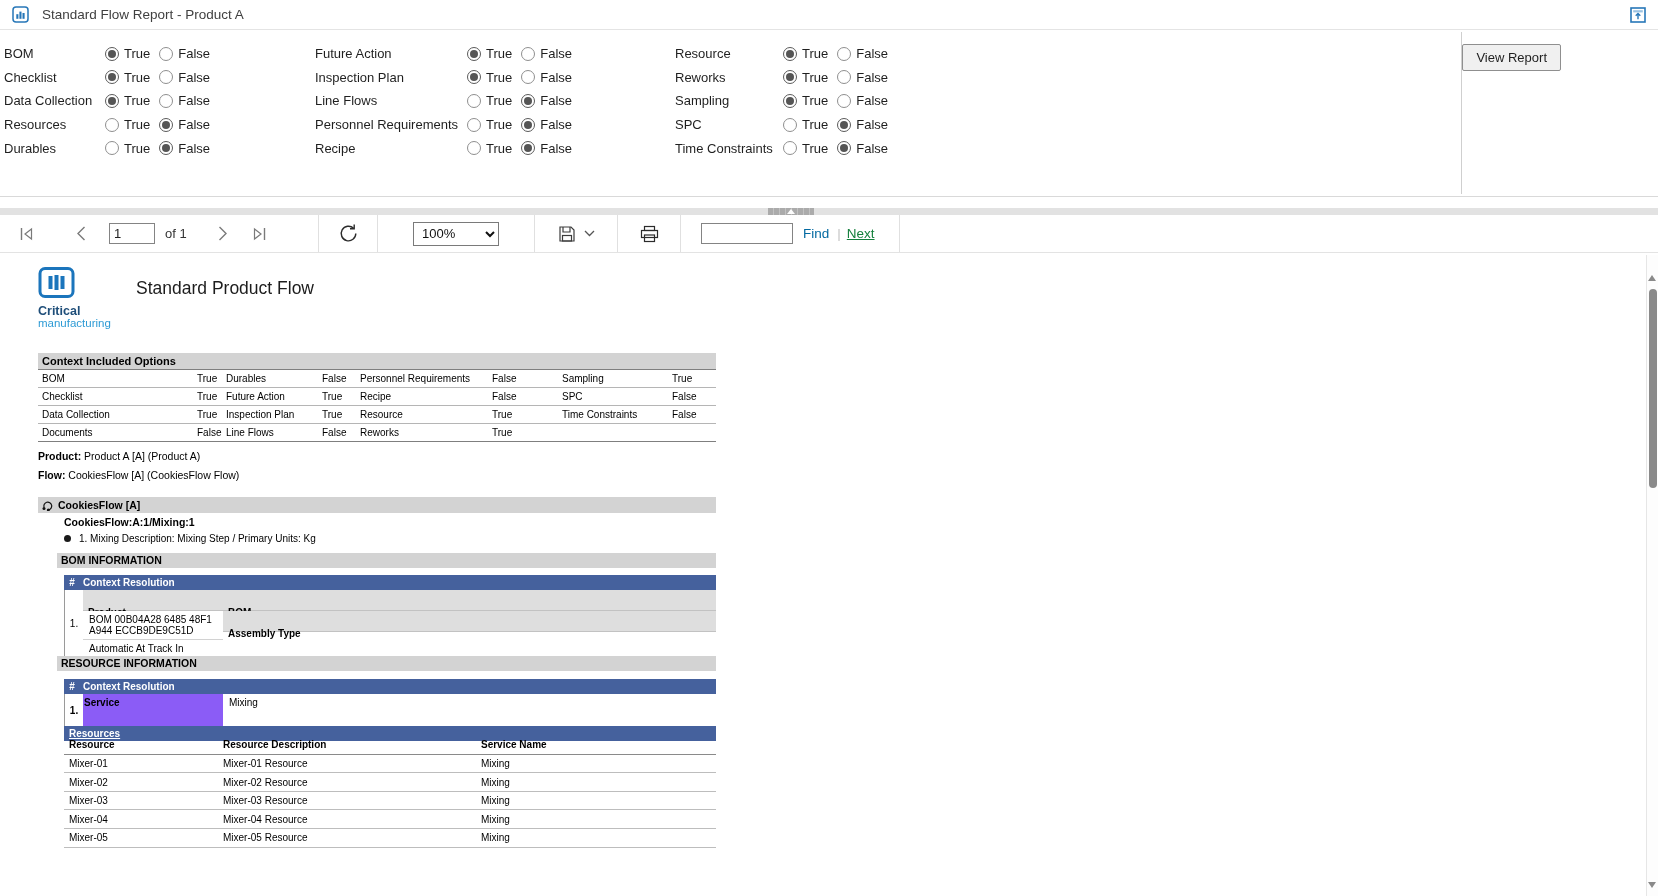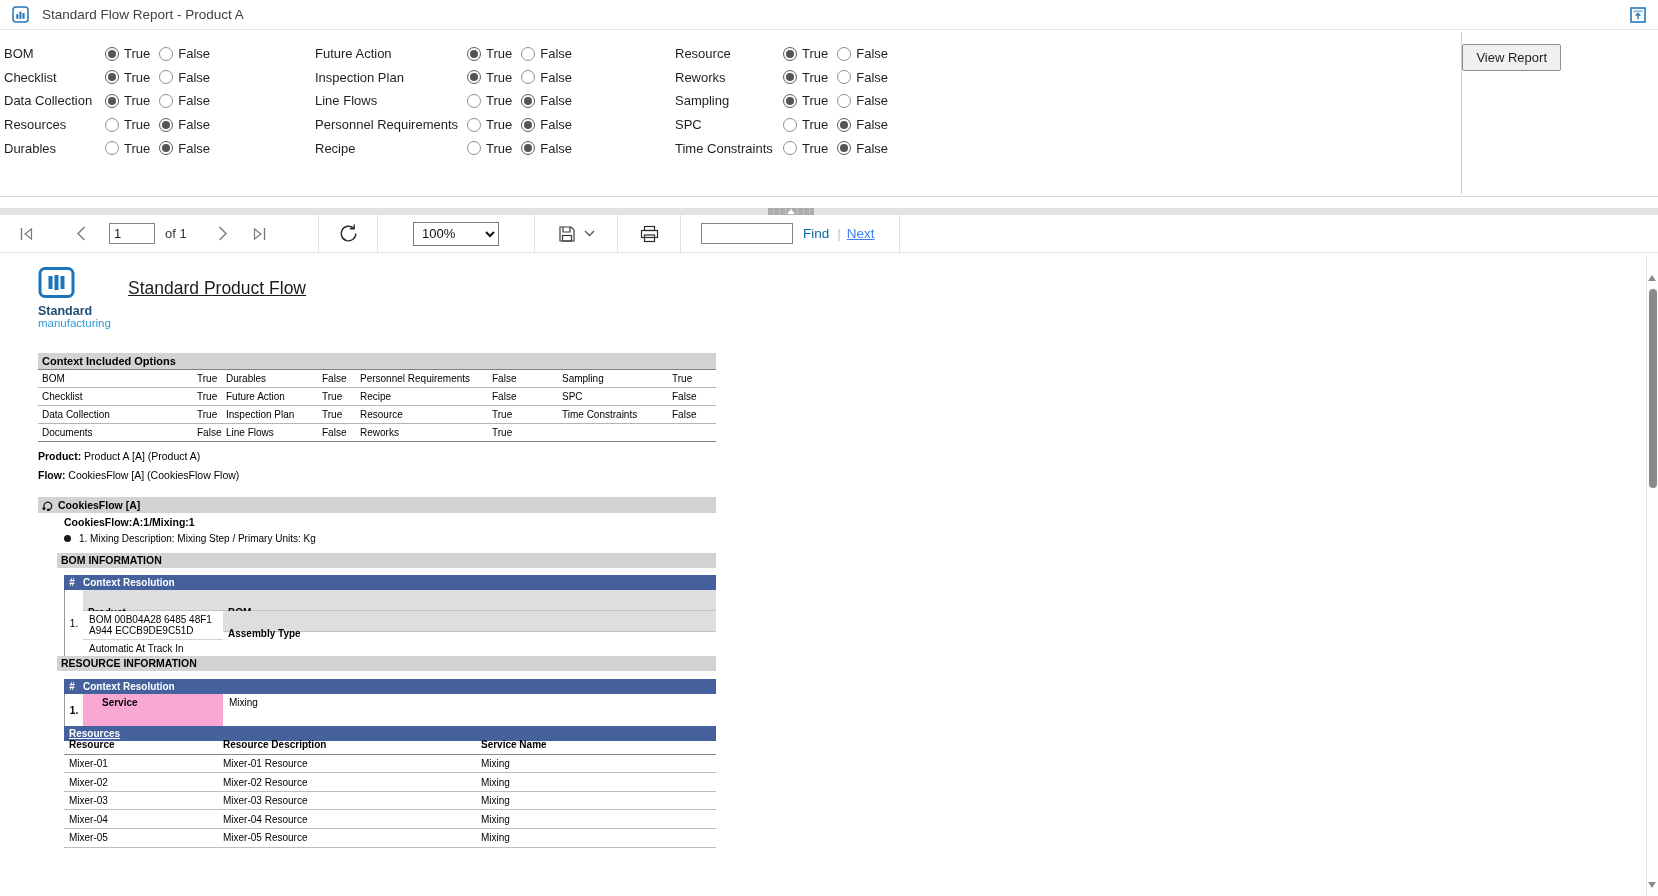--- a/index.html
+++ b/index.html
@@ -57,29 +57,29 @@
     padding:0 4px; color:#222; font-family:"Liberation Sans",sans-serif; }
   .of-label { font-size:13px; color:#333; margin:0 8px 0 10px; }
   .nav-next { margin:0 22px 0 22px; }
   .zoom-select { width:86px; height:24px; border:1px solid #7a7a7a; font-size:13px; color:#111;
     background:#fff; font-family:"Liberation Sans",sans-serif; padding-left:4px; }
   .save-chevron { margin-left:8px; }
   .find-input { width:92px; height:21px; border:1px solid #848484; font-size:12px;
     font-family:"Liberation Sans",sans-serif; }
   .find-link { font-size:13.5px; color:#0369a1; margin-left:10px; cursor:pointer; }
   .find-divider { font-size:13.5px; color:#c4c4c4; margin-left:8px; }
-  .next-link { font-size:13.5px; color:#3b82f6; margin-left:6px; cursor:pointer;text-decoration:underline; }
+  .next-link { font-size:13.5px; color:#15803d; margin-left:6px; cursor:pointer;text-decoration:underline; }
 
   
   .page { position:absolute; top:254px; left:0; right:12px; bottom:0; background:#fff; overflow:hidden; }
   .abs { position:absolute; }
   .logo-block { left:38px; top:13px; width:86px; }
   .logo-line1 { font-size:12.5px; font-weight:bold; color:#1F4E79; margin-top:2px; line-height:12px; }
   .logo-line2 { font-size:11.5px; color:#2E9BD5; line-height:12px; }
-  .report-title { left:128px; top:24px; font-size:17.5px; color:#1c1c1c;text-decoration:underline; }
+  .report-title { left:136px; top:24px; font-size:17.5px; color:#1c1c1c; }
 
   .rpt { font-size:10px; color:#000; }
   .ctx-table { left:38px; top:99px; width:678px; }
   .ctx-header { background:#d3d3d3; font-weight:bold; font-size:11px; padding:2px 4px;
     border-bottom:1px solid #7f7f7f; }
   .ctx-row { display:grid; grid-template-columns:155px 29px 96px 38px 132px 70px 110px 1fr;
     border-bottom:1px solid #b5b5b5; }
   .ctx-row:last-child { border-bottom:1px solid #7f7f7f; }
   .ctx-cell { padding:3px 4px 3px 4px; font-size:10px; }
 
@@ -105,21 +105,21 @@
   .kv-num { grid-row:1/4; display:flex; align-items:center; justify-content:center;
     font-size:10px; border-bottom:1px solid #9a9a9a; background:#fff; }
   .kv-label { background:#dedede; font-weight:bold; font-size:10px; padding:17px 0 3px 5px;
     border-bottom:1px solid #c2c2c2; height:16px; }
   .kv-value { background:#fff; font-size:10px; padding:3px 0 3px 6px; border-bottom:1px solid #d2d2d2; }
 
   .ctx1-table { left:64px; top:440px; width:652px; display:grid;
     grid-template-columns:18px 140px 1fr; border-left:1px solid #9a9a9a; }
   .ctx1-num { display:flex; align-items:center; font-size:10px; font-weight:bold;
     justify-content:center; border-bottom:1px solid #9a9a9a; }
-  .ctx1-label { background:#f9a8d4; font-weight:bold; font-size:10px; padding:3px 0 3px 19px;
+  .ctx1-label { background:#8b5cf6; font-weight:bold; font-size:10px; padding:3px 0 3px 1px;
     border-bottom:1px solid #c2c2c2; height:33px; }
   .ctx1-value { font-size:10px; padding:3px 0 3px 6px; border-bottom:1px solid #d2d2d2; }
 
   .res-table { left:64px; top:482px; width:652px; }
   .res-hrow { display:grid; grid-template-columns:154px 258px 1fr; border-bottom:1px solid #8a8a8a; }
   .res-hcell { font-weight:bold; font-size:10px; padding:3px 0 3px 5px; height:17.6px; }
   .res-row { display:grid; grid-template-columns:154px 258px 1fr; border-bottom:1px solid #bdbdbd; }
   .res-cell { font-size:10px; padding:3.5px 0 3px 5px; height:17.6px; }
 
   
@@ -455,21 +455,21 @@
 
 <div class="page">
 
   <div class="abs logo-block">
     <svg width="37" height="32" viewBox="0 0 37 32">
       <rect x="2" y="1.5" width="33" height="28" rx="5" fill="none" stroke="#1B75BC" stroke-width="3"></rect>
       <rect x="10.5" y="9" width="4" height="13" fill="#1B75BC"></rect>
       <rect x="16.5" y="8" width="4" height="15" fill="#1B75BC"></rect>
       <rect x="22.5" y="9" width="4" height="13" fill="#1B75BC"></rect>
     </svg>
-    <div class="logo-line1">Standard</div>
+    <div class="logo-line1">Critical</div>
     <div class="logo-line2">manufacturing</div>
   </div>
 
   <div class="abs report-title">Standard Product Flow</div>
 
   <div class="abs ctx-table rpt">
     <div class="ctx-header">Context Included Options</div>
     <div class="ctx-row">
       <span class="ctx-cell">BOM</span>
         <span class="ctx-cell">True</span>

